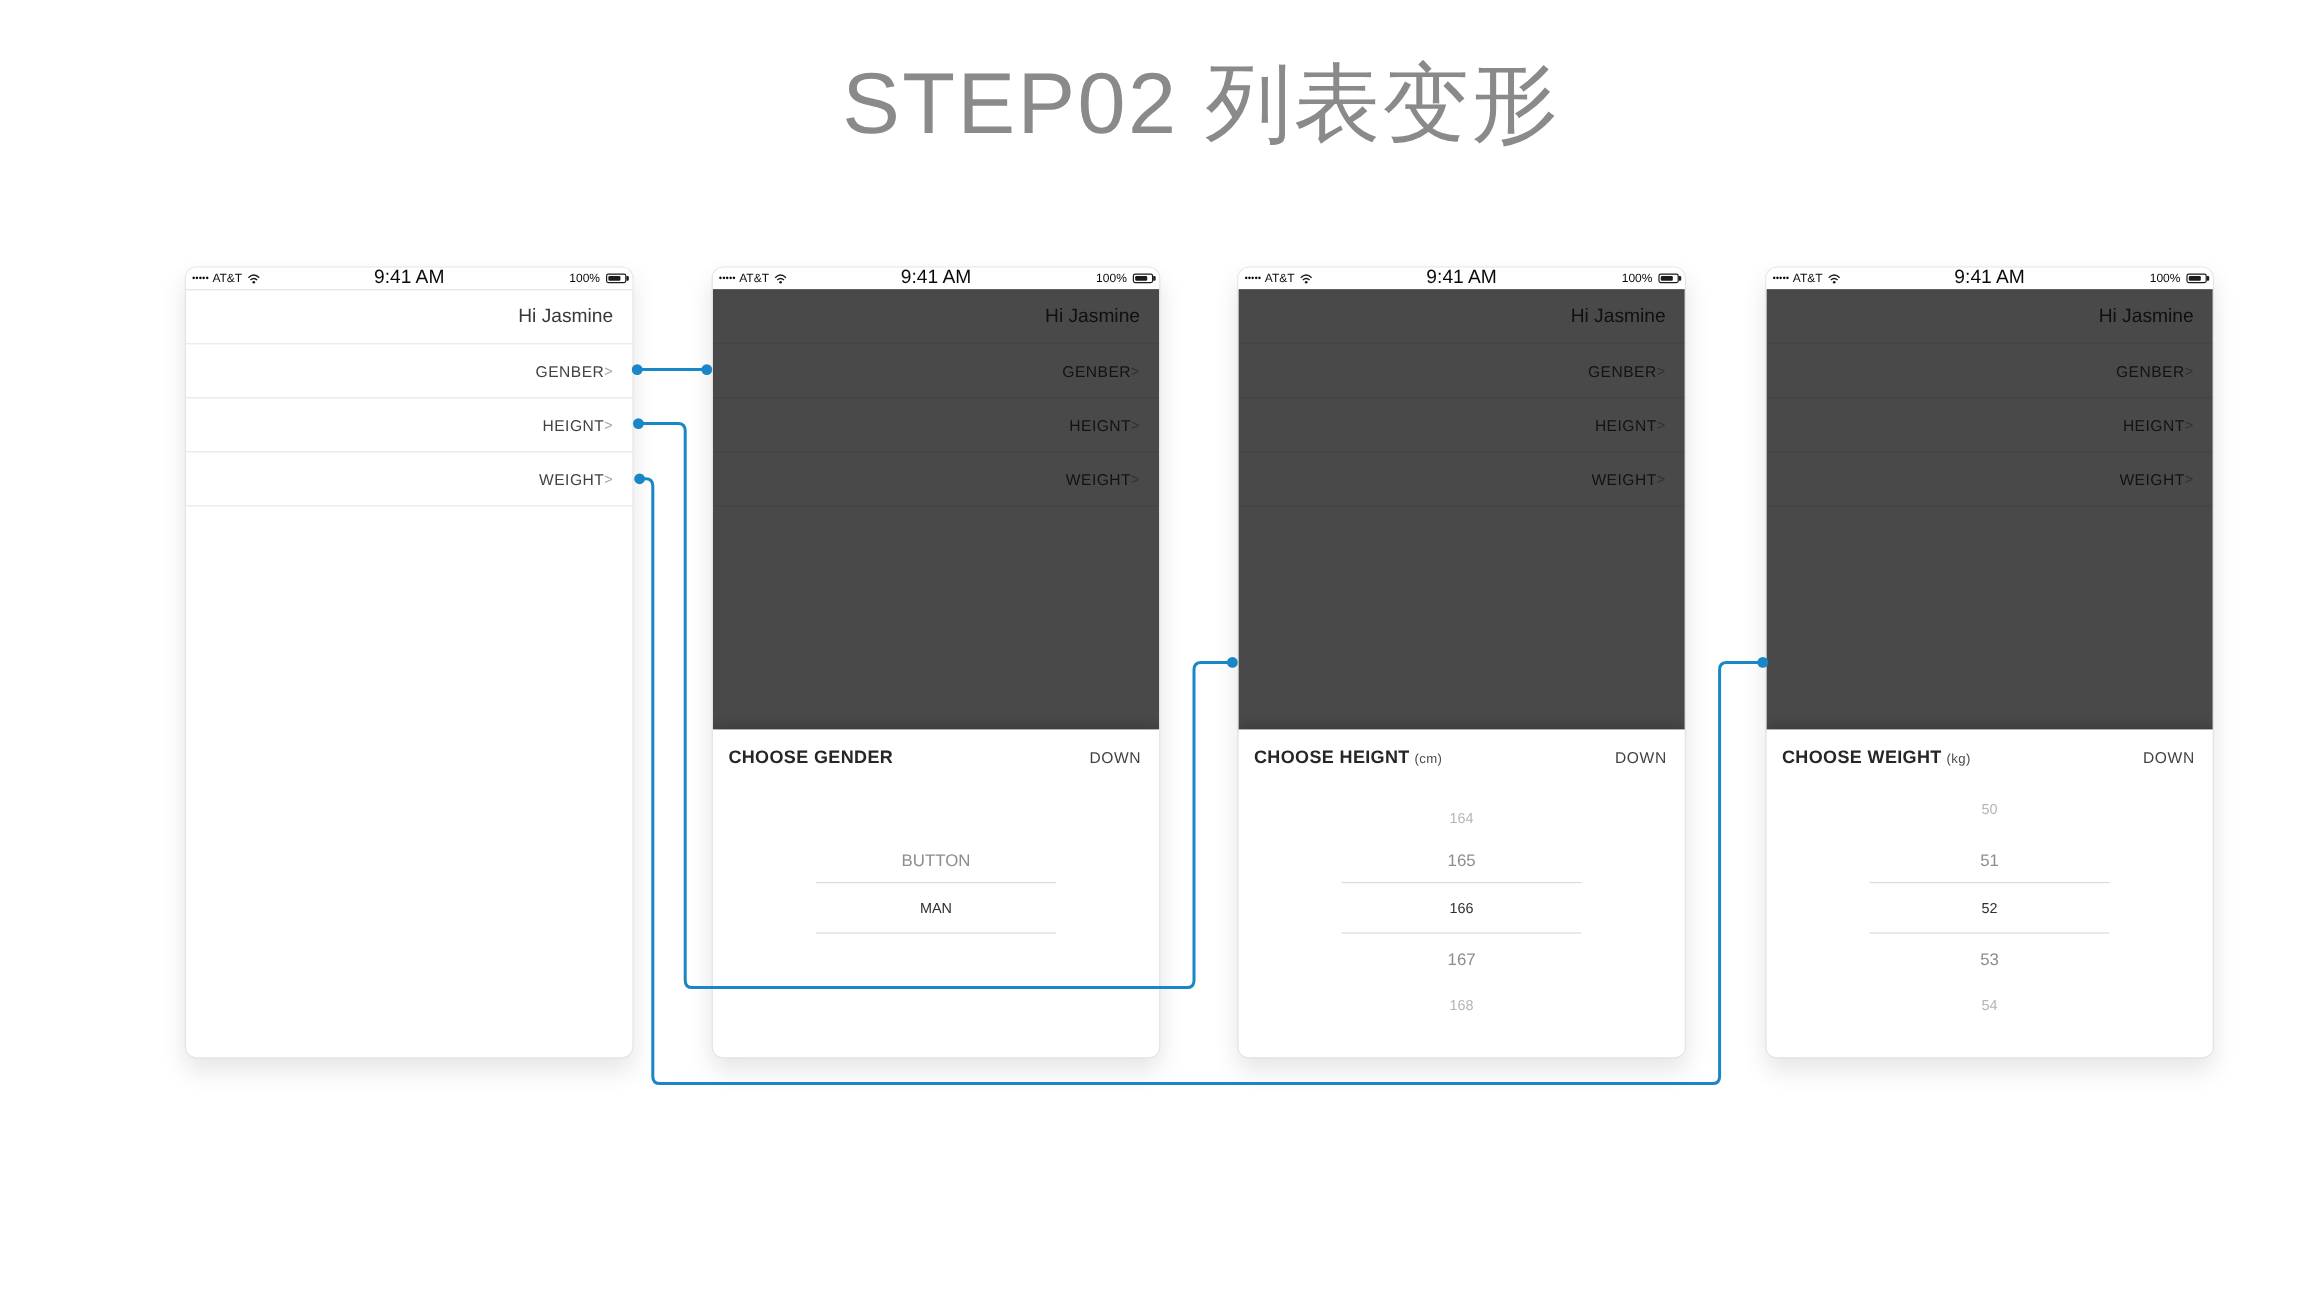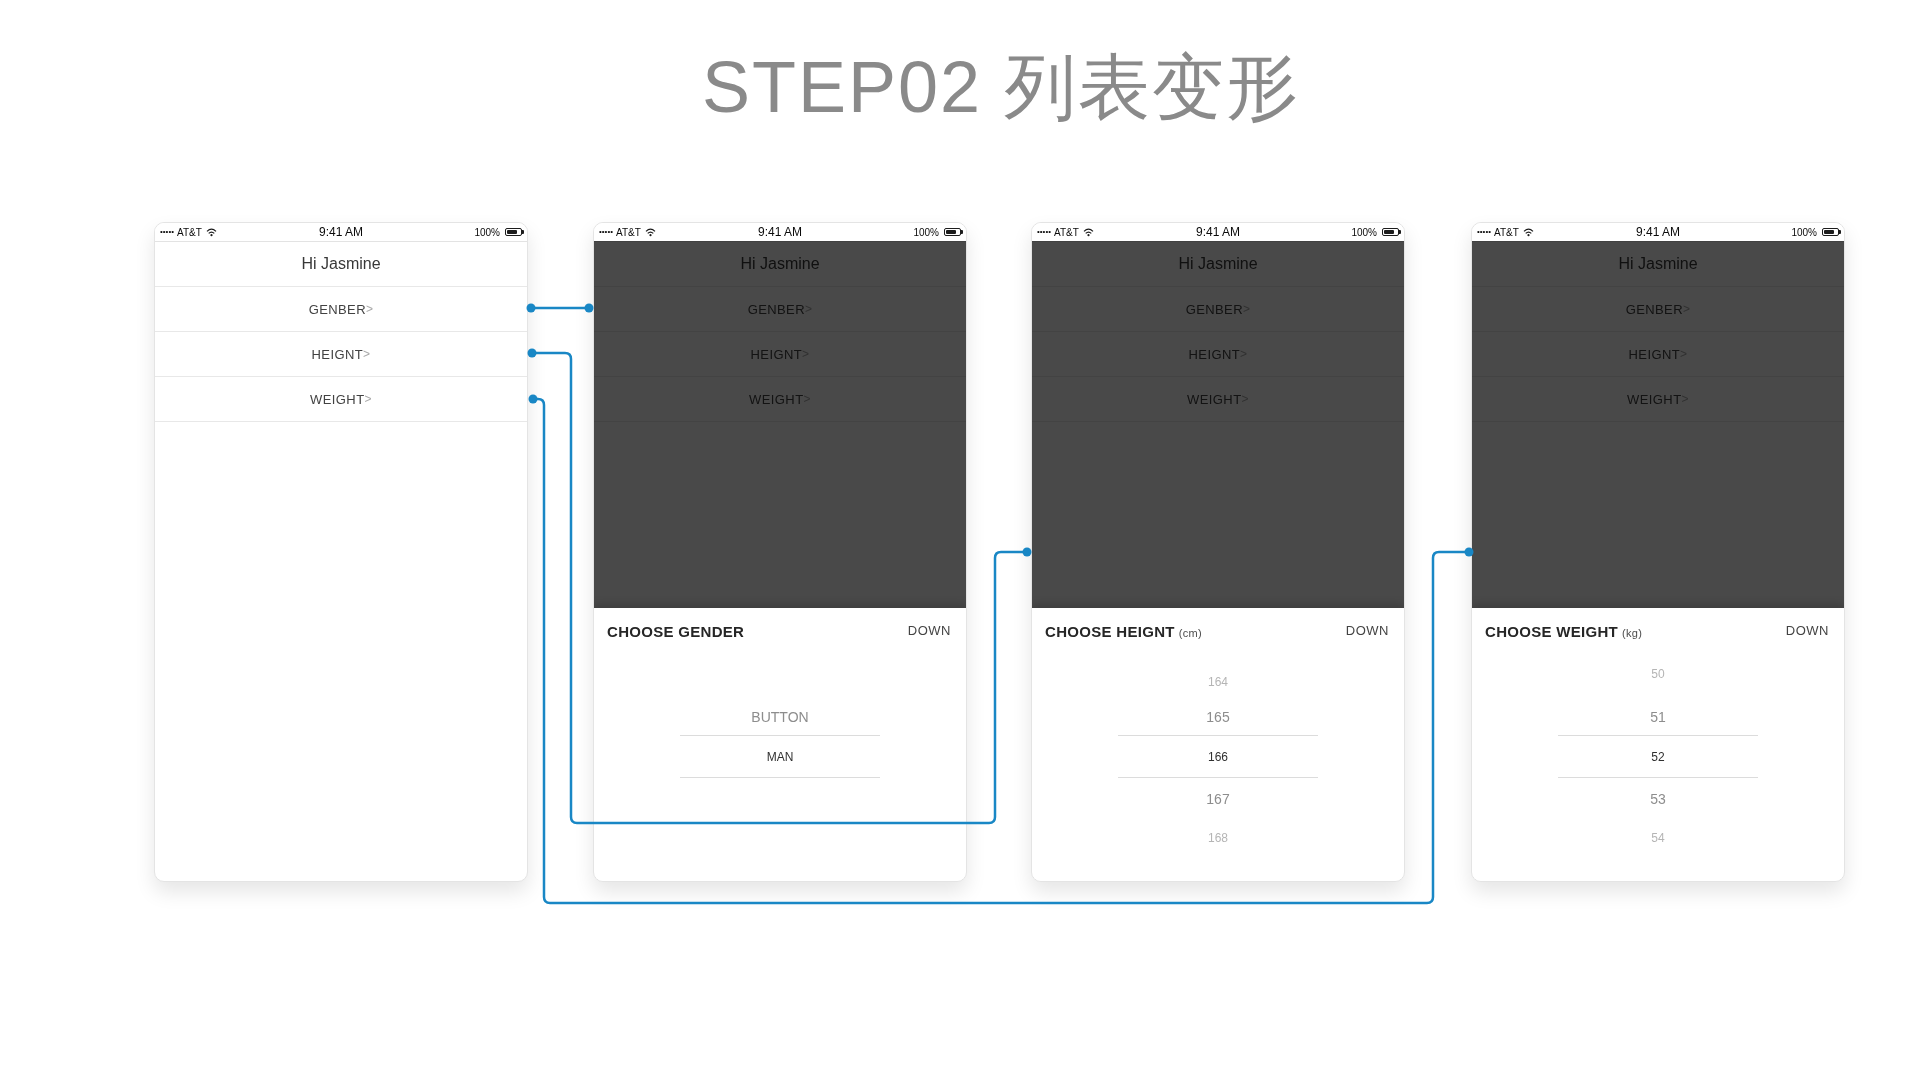--- a/index.html
+++ b/index.html
@@ -15,49 +15,49 @@
          border:1px solid #e4e4e4;border-radius:10px;overflow:hidden;
          box-shadow:0 10px 20px rgba(0,0,0,0.10);box-sizing:border-box;}
   .p1{left:113px}.p2{left:552px}.p3{left:990px}.p4{left:1430px}
 
   
   .statusbar{position:relative;height:18px;display:flex;align-items:center;
              justify-content:space-between;padding:0 5px;border-bottom:1px solid #e3e3e3;
              font-size:10px;color:#0a0a0a;background:#fff;}
   .sb-left,.sb-right{display:flex;align-items:center;gap:3px;position:relative;z-index:2;}
   .sb-dots{font-size:8px;letter-spacing:0px;line-height:1;}
-  .sb-time{position:absolute;left:0;right:0;text-align:center;z-index:1;font-size:12px;}
+  .sb-time{position:absolute;left:0;right:0;text-align:center;z-index:1;font-size:16px;}
   .wifi{display:inline-block;margin-left:1px;}
   .batt{width:17px;height:8px;border:1px solid #1c1c1c;border-radius:2px;position:relative;
         display:inline-block;margin-left:2px;box-sizing:border-box;}
   .batt::before{content:"";position:absolute;left:1px;top:1px;bottom:1px;width:10px;
                 background:#1c1c1c;border-radius:1px;}
   .batt::after{content:"";position:absolute;right:-3px;top:1px;width:2px;height:4px;
                background:#1c1c1c;border-radius:0 1px 1px 0;}
 
   
-  .row{height:45px;display:flex;align-items:center;justify-content:center;
+  .row{height:45px;display:flex;align-items:center;justify-content:flex-end;
        padding:0 16px;border-bottom:1px solid #e8e8e8;box-sizing:border-box;}
   .row.greeting{font-size:16px;color:#383838;}
   .row.item{font-size:13px;color:#424242;letter-spacing:0.4px;}
   .chev{color:#a8a8a8;font-size:12px;}
 
   
   .cta{position:absolute;left:37px;bottom:21px;width:300px;height:38px;border:none;
        border-radius:5px;background:#c9c9c9;color:#f3f3f3;font-size:12px;letter-spacing:2px;
        font-family:inherit;}
 
   
   .overlay{position:absolute;left:0;right:0;top:18px;height:367px;
            background:rgba(0,0,0,0.715);z-index:2;}
 
   
   .sheet{position:absolute;left:0;right:0;top:385px;bottom:0;background:#fff;z-index:3;
          box-shadow:0 -3px 9px rgba(0,0,0,0.20);}
-  .sheet-head{display:flex;justify-content:space-between;align-items:flex-start;
+  .sheet-head{display:flex;justify-content:space-between;align-items:center;
               padding:15px 15px 0 13px;}
   .sheet-title{font-size:15px;font-weight:bold;color:#262626;letter-spacing:0.3px;}
   .sheet-unit{font-size:11px;font-weight:normal;color:#4c4c4c;margin-left:4px;}
   .down{font-size:13px;color:#434343;letter-spacing:0.5px;}
   .picker{position:absolute;left:0;right:0;top:0;bottom:0;}
   .opt{position:absolute;left:0;right:0;text-align:center;transform:translateY(-50%);}
   .opt.far{font-size:12px;color:#b5b5b5;}
   .opt.near{font-size:14px;color:#8d8d8d;}
   .opt.selected{font-size:12px;color:#303030;}
   .divider{position:absolute;left:50%;width:200px;margin-left:-100px;

